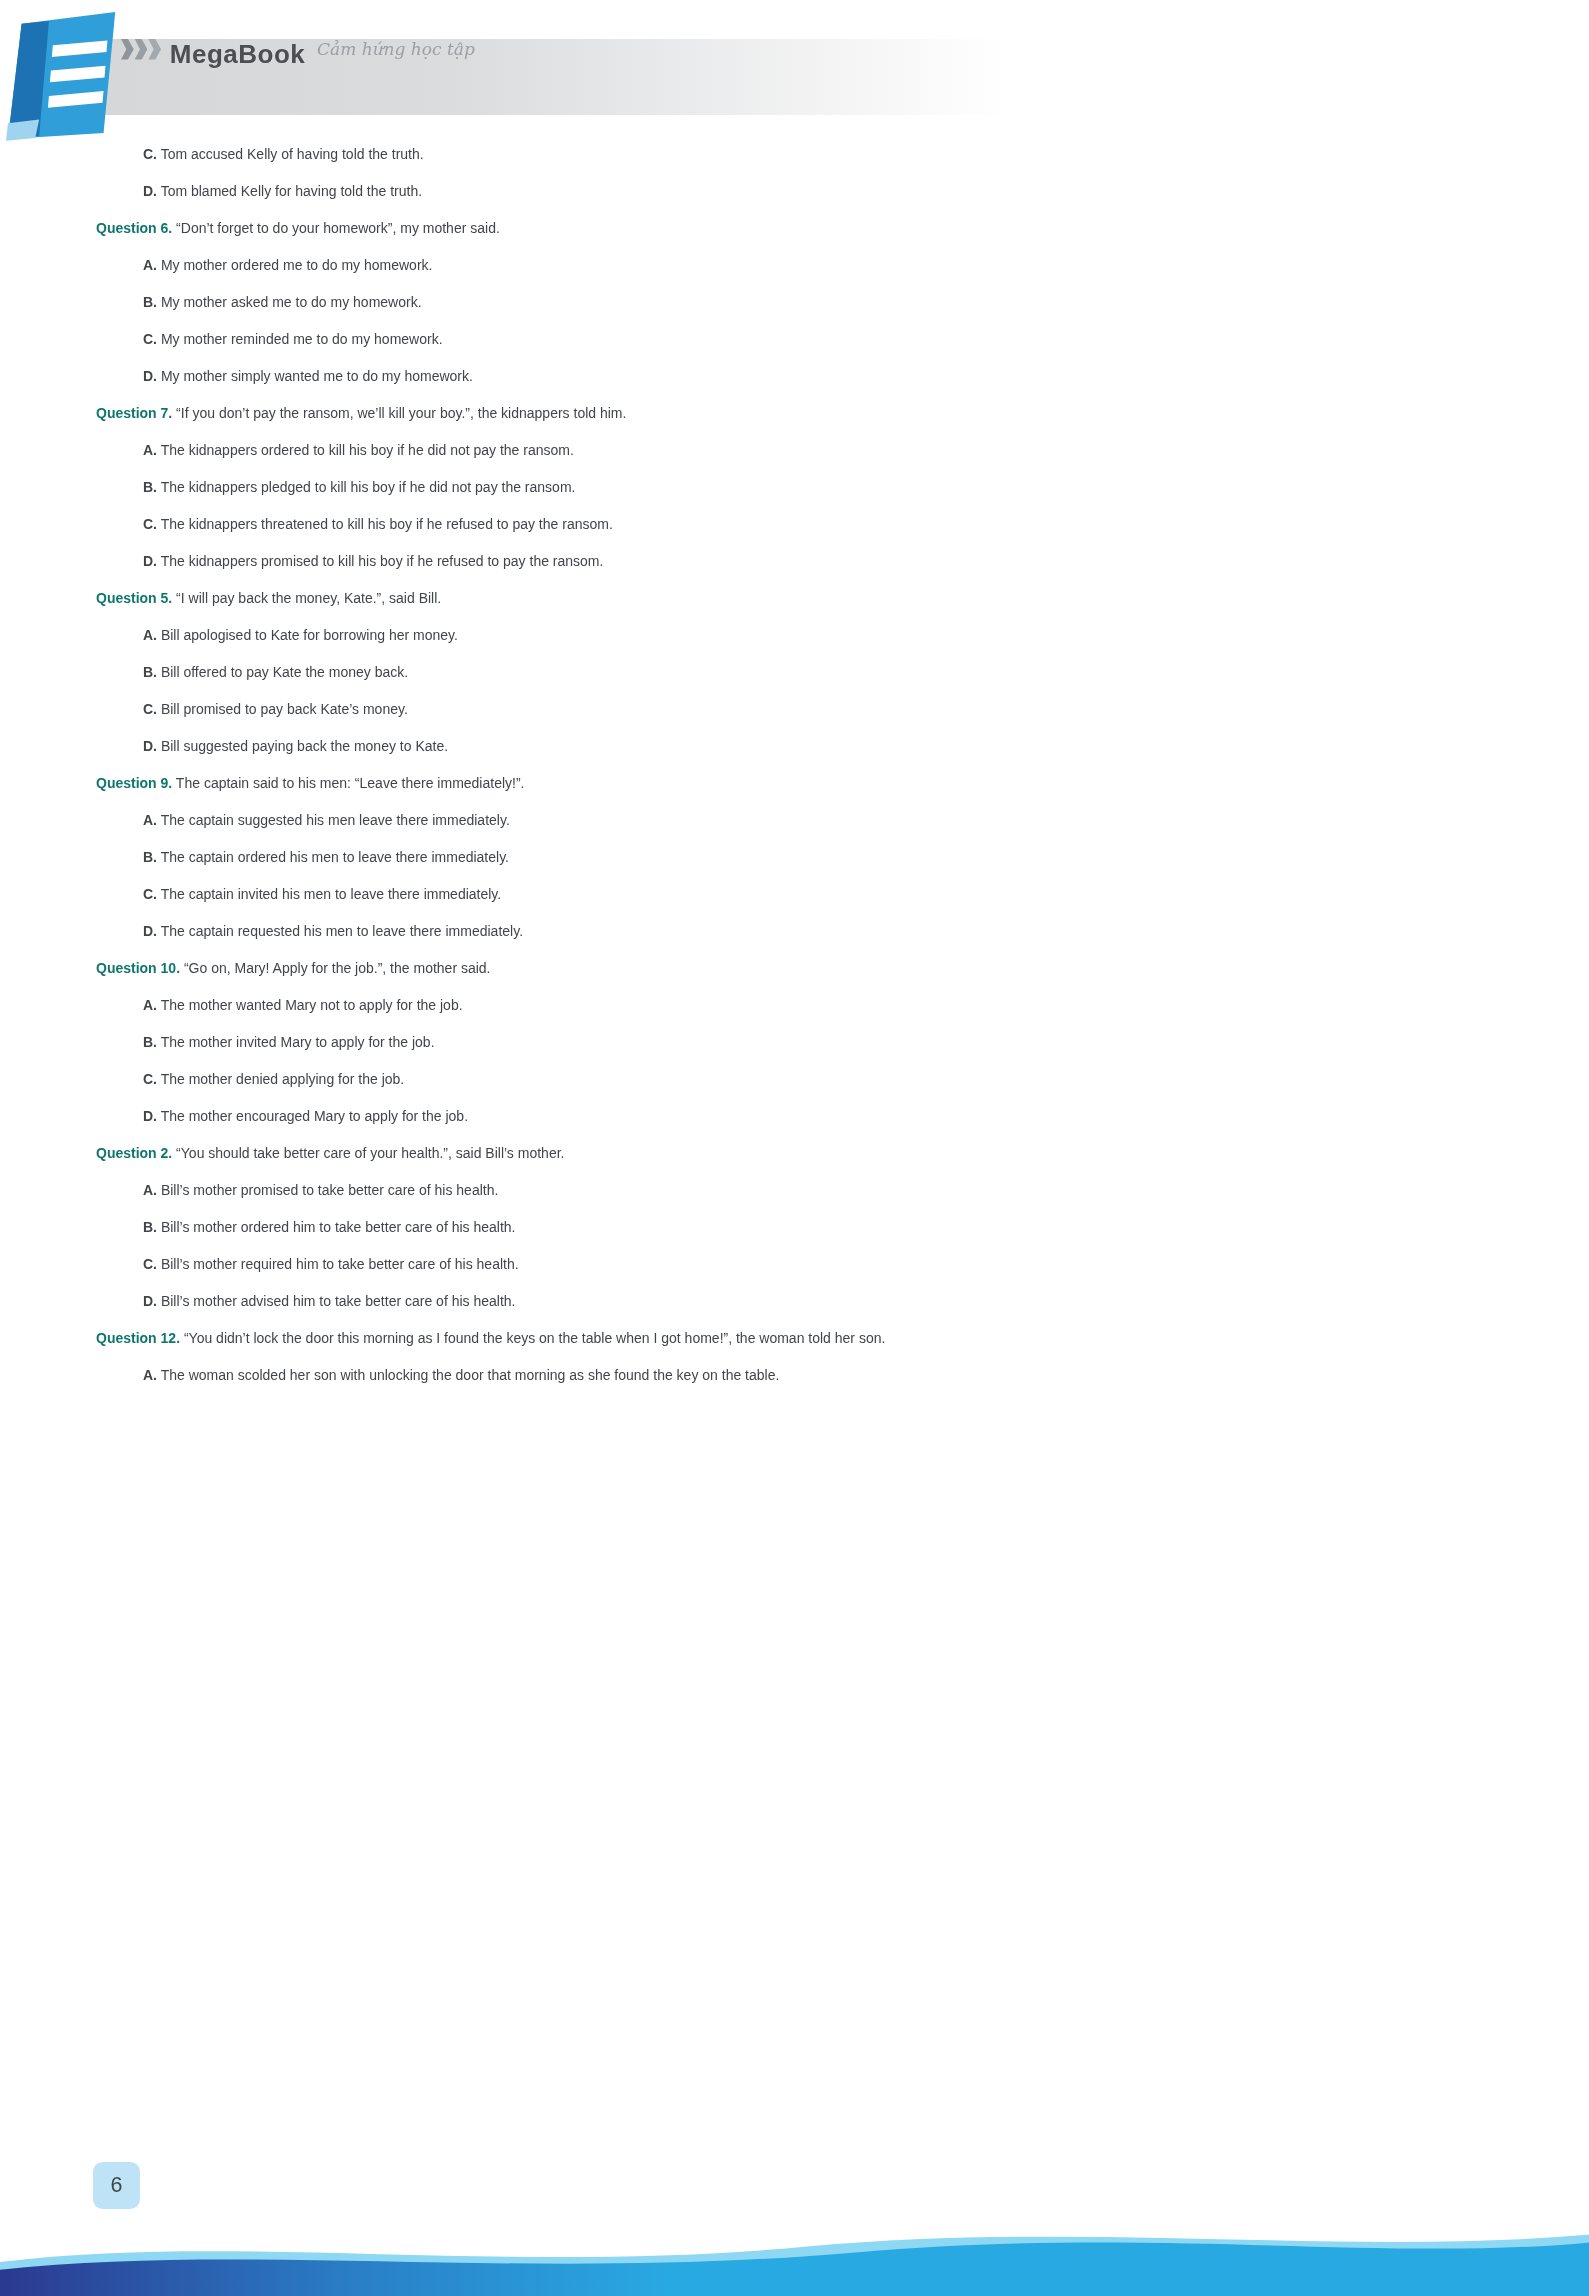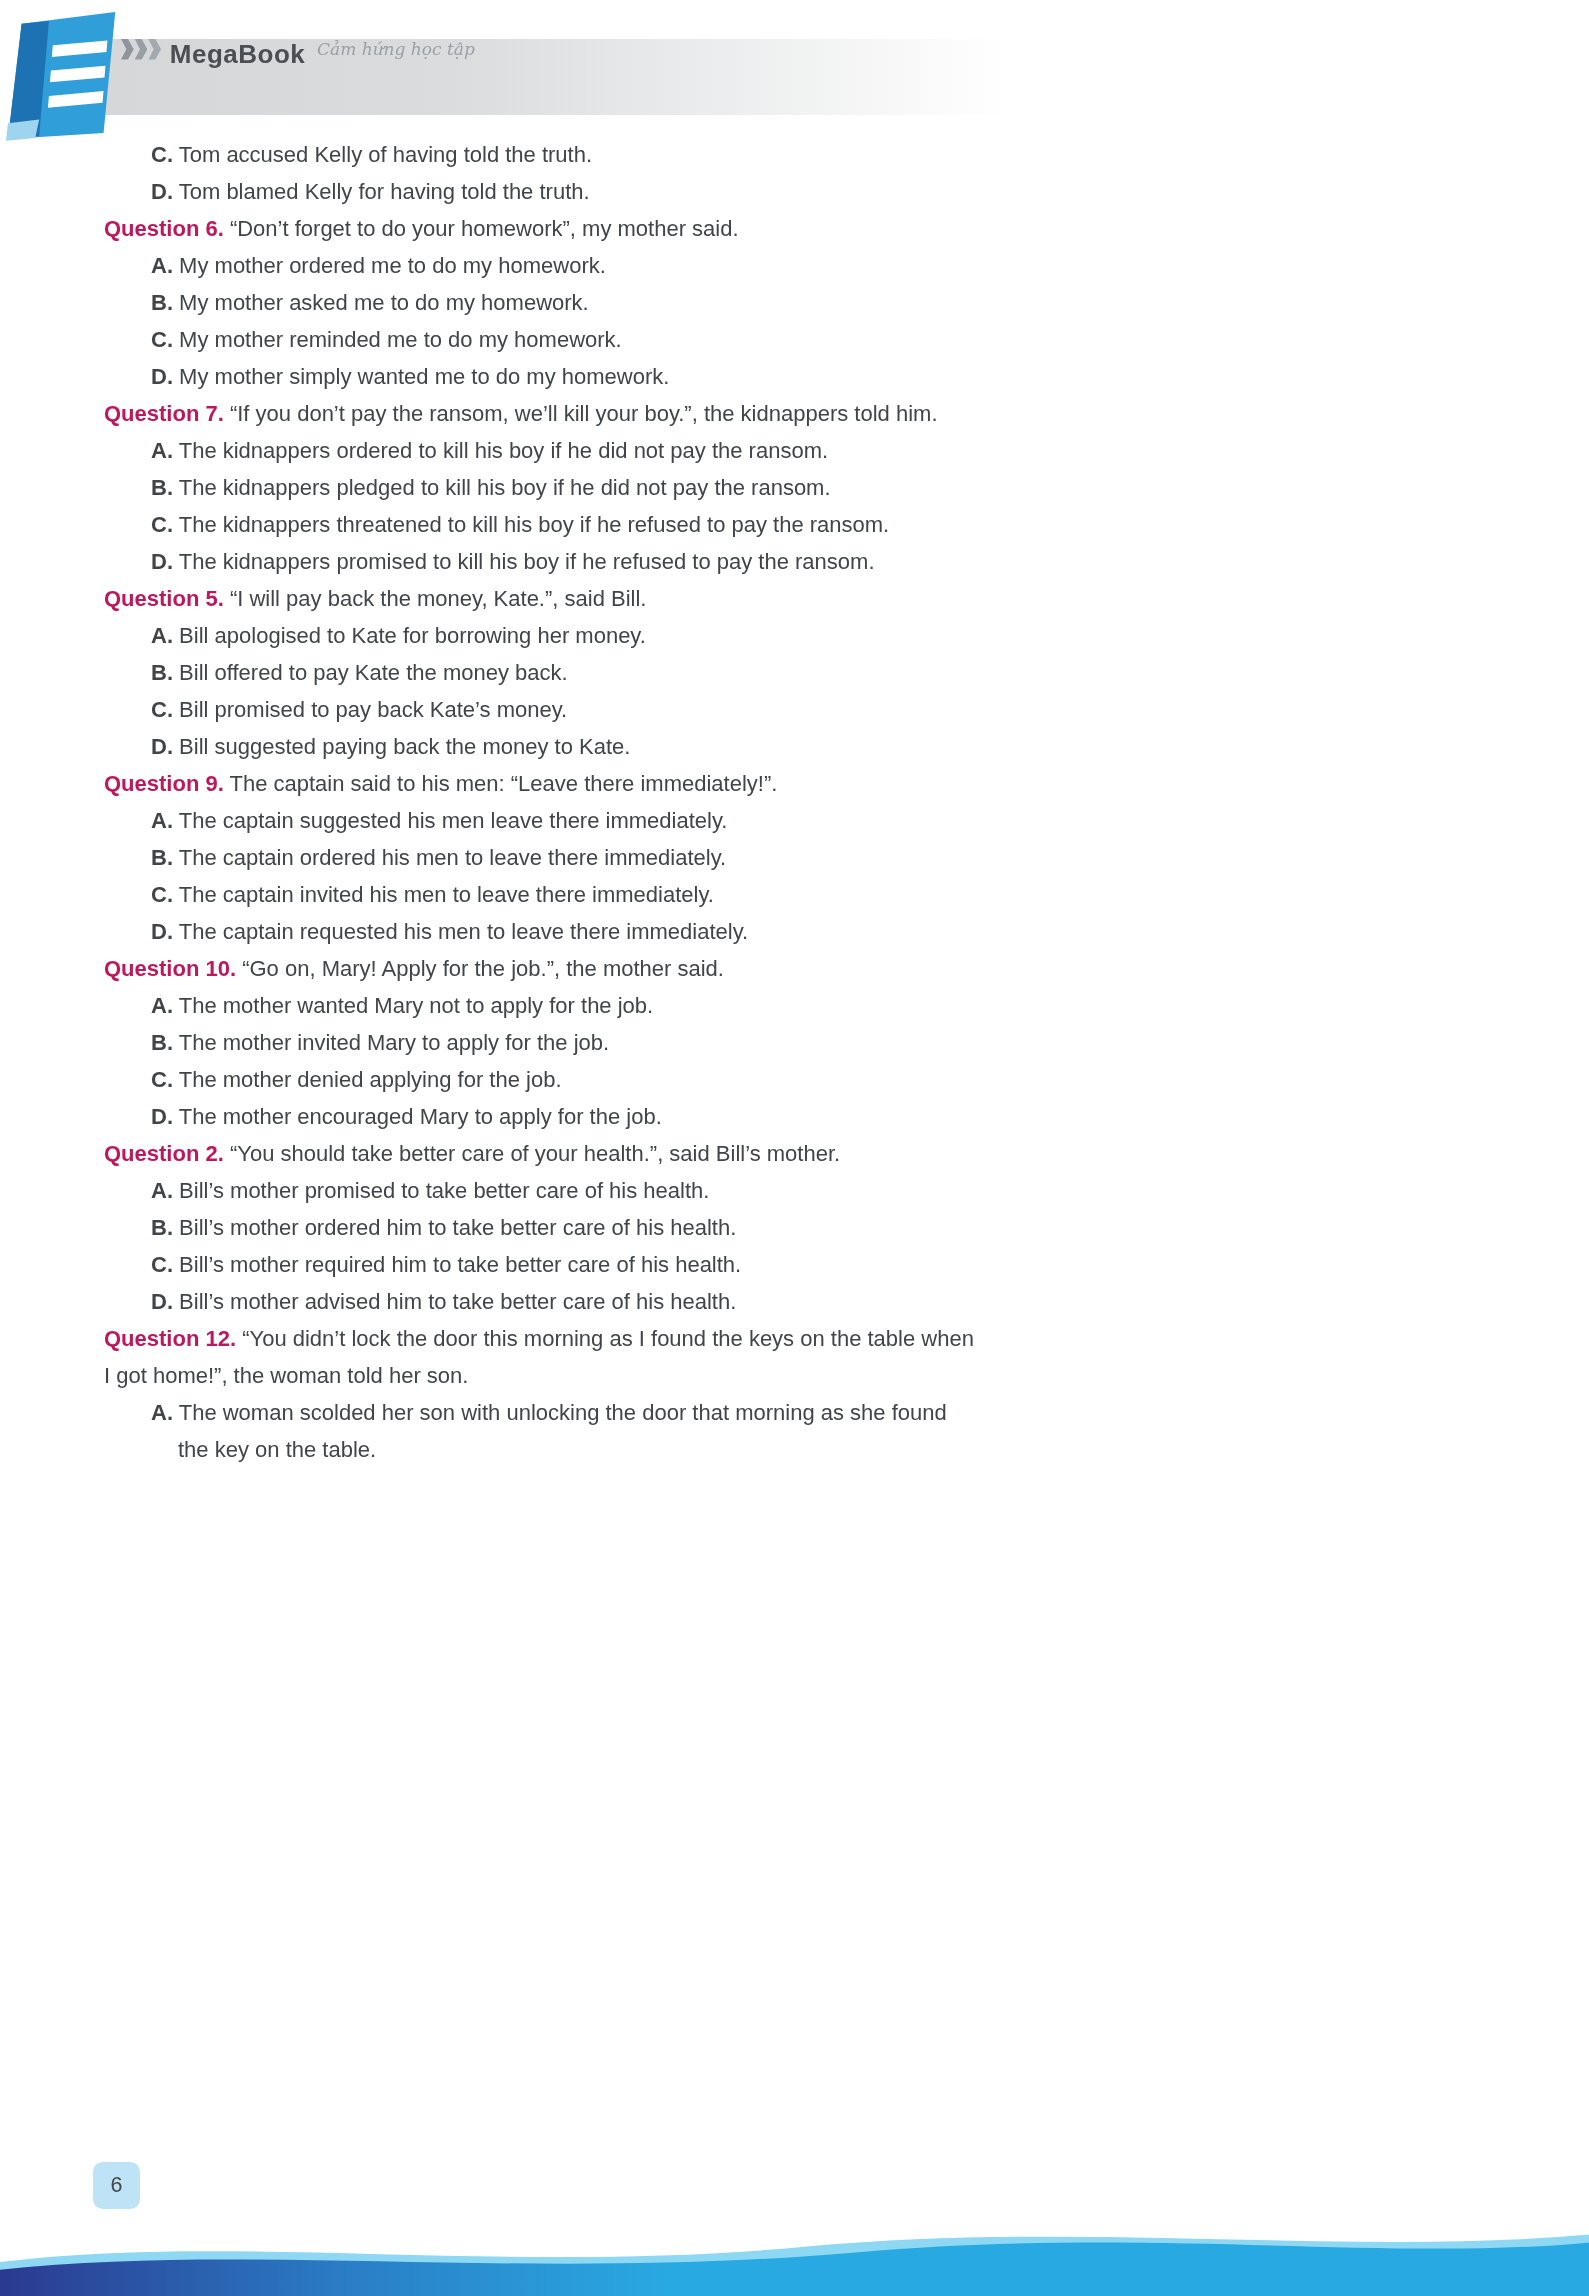--- a/index.html
+++ b/index.html
@@ -45,28 +45,28 @@
     font-style: italic;
     font-size: 17px;
     color: #9aa0a5;
     margin-left: 11.7px;
   }
   .corner { position: absolute; left: 5.9px; top: 7.8px; z-index: 2; }
 
   
   .content {
     position: absolute;
-    top: 136px; left: 104px;
+    top: 136px; left: 96px;
     width: 878px;
-    font-size: 22px;
+    font-size: 14px;
     line-height: 37px;
   }
   .content p { margin: 0; }
   .prompt { color: #414549; }
-  .qlabel { color: #be185d; font-weight: 700; }
+  .qlabel { color: #0f766e; font-weight: 700; }
   .option { padding-left: 74px; text-indent: -27px; }
   .letter { font-weight: 700; }
 
   
   .page-number-badge {
     position: absolute;
     left: 93px; bottom: 88px;
     width: 47px; height: 47px;
     background: #bfe3f6;
     border-radius: 9.8px;

